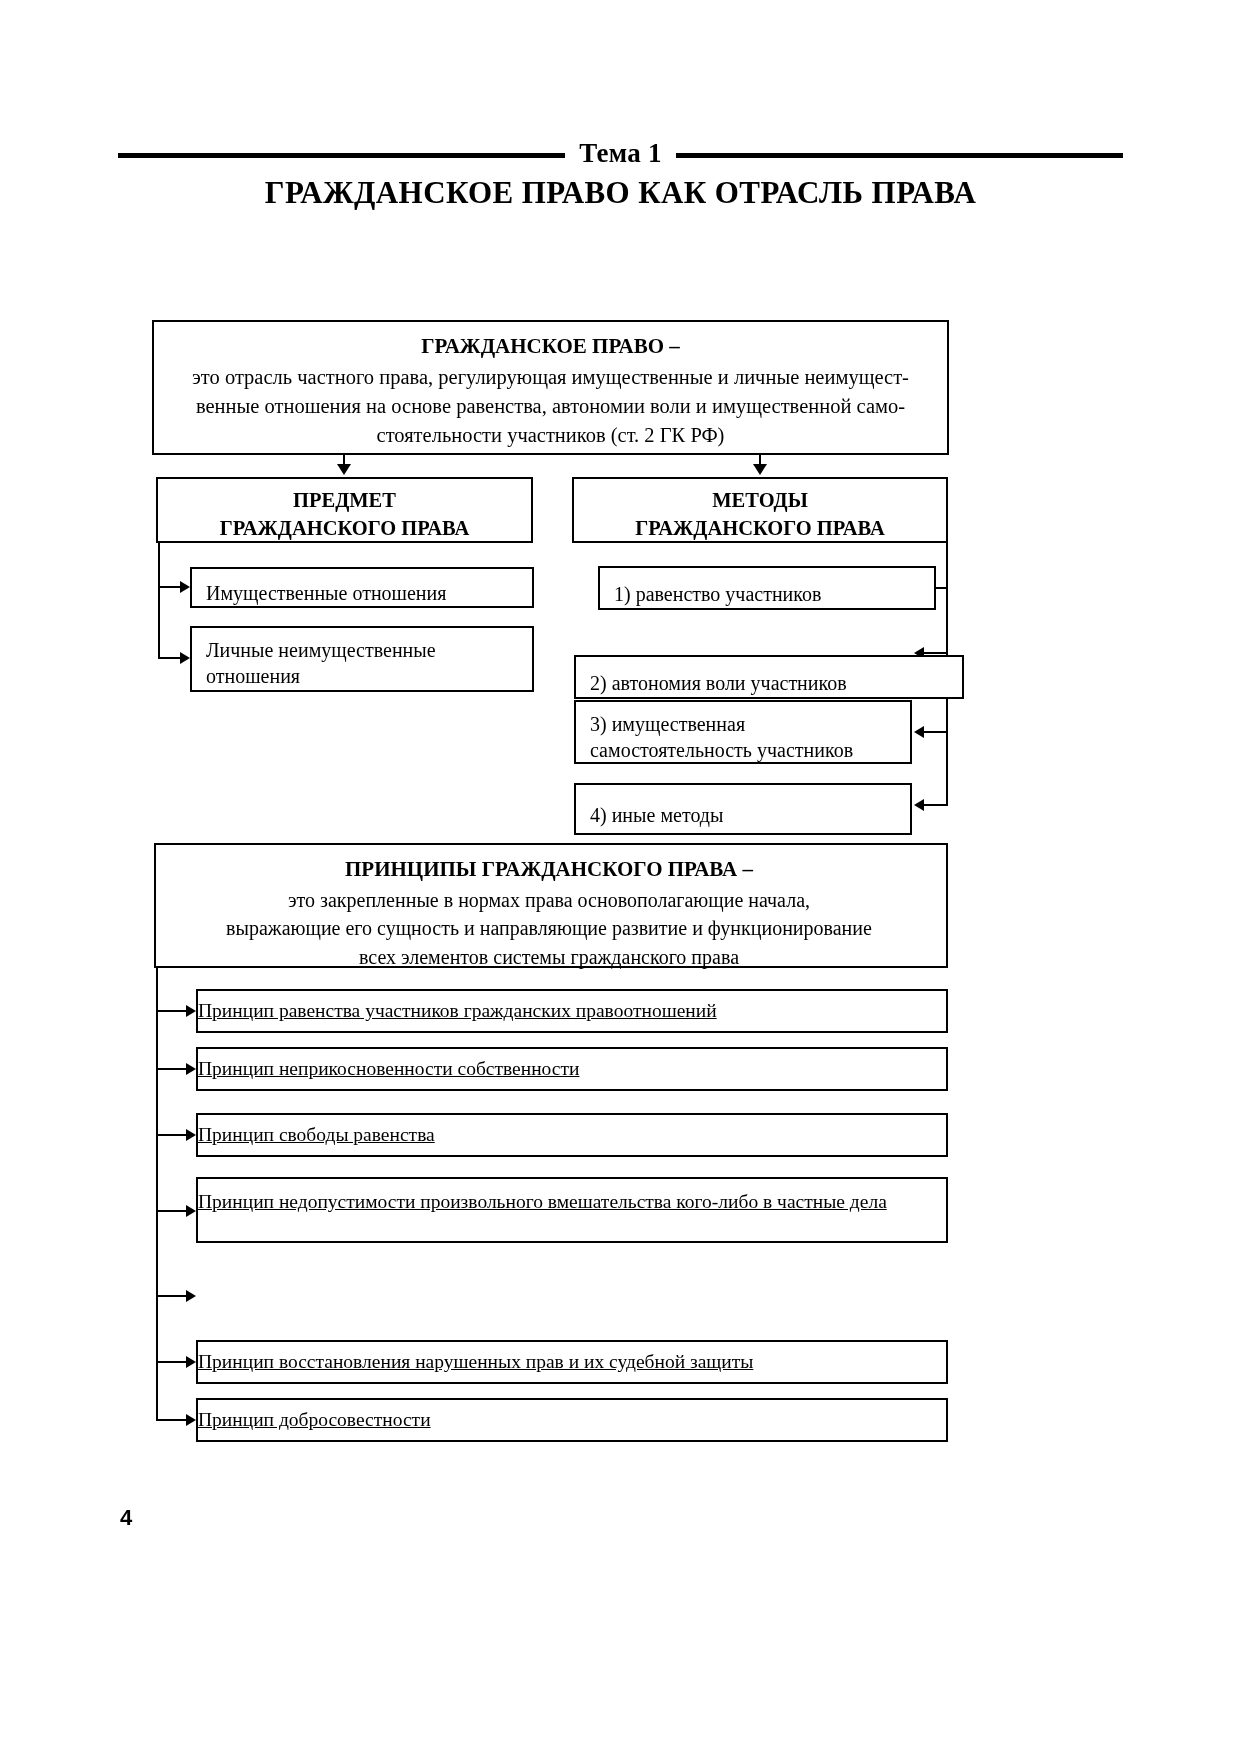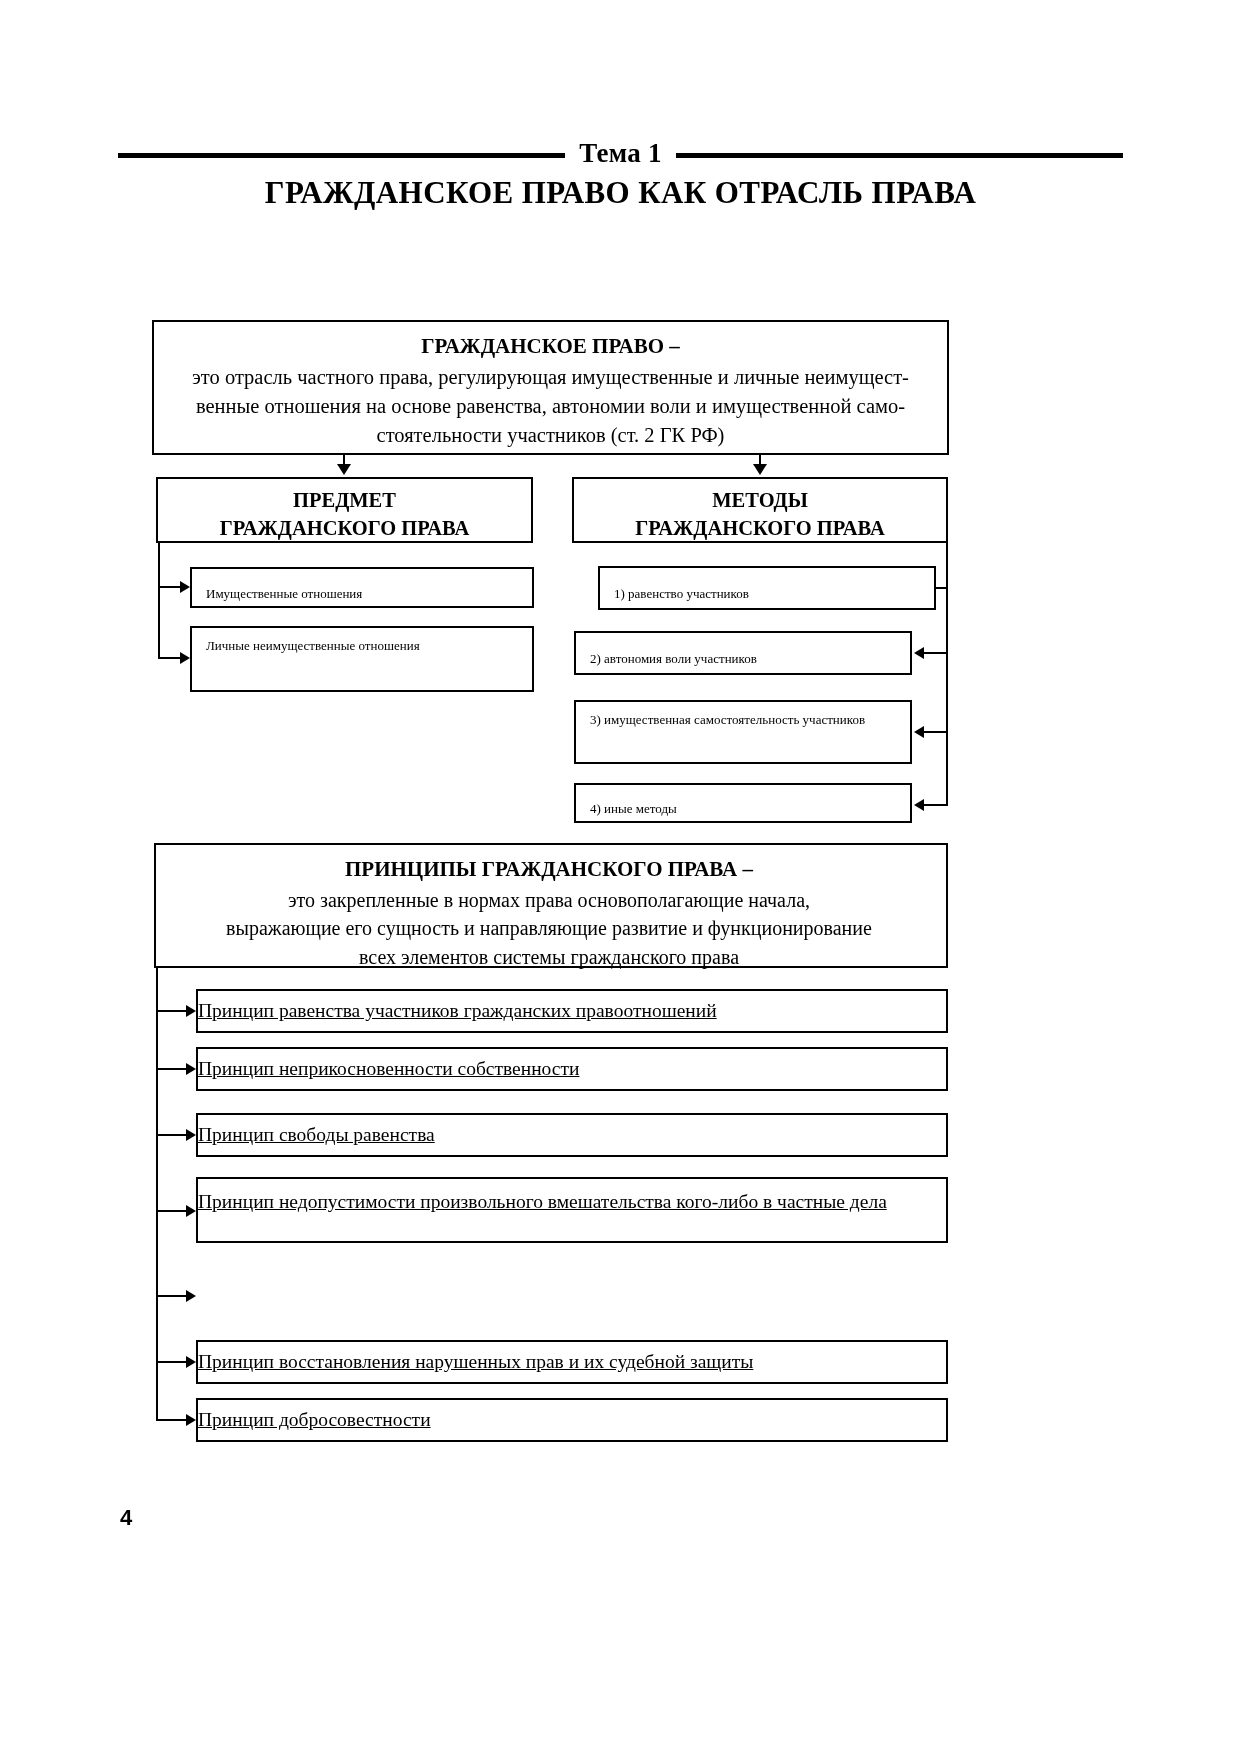--- a/index.html
+++ b/index.html
@@ -105,35 +105,35 @@
     width: 376px;
     height: 66px;
     padding-top: 8px;
     font-size: 20.5px;
     line-height: 1.35;
     font-weight: bold;
   }
 
   
   .leaf {
-    font-size: 13px;
+    font-size: 20px;
     line-height: 1.32;
     padding: 12px 0 0 14px;
     display: flex;
     align-items: center;
   }
   .leaf.two-line { align-items: flex-start; padding-top: 9px; }
 
   #leaf-prop      { left: 190px; top: 567px; width: 344px; height: 41px; }
   #leaf-personal  { left: 190px; top: 626px; width: 344px; height: 66px; }
 
   #leaf-m1 { left: 574px; top: 566px; width: 338px; height: 44px; margin-left: 24px; }
-  #leaf-m2 { left: 574px; top: 631px; width: 338px; height: 44px; text-align: right; }
+  #leaf-m2 { left: 574px; top: 655px; width: 390px; height: 44px; text-align: right; }
   #leaf-m3 { left: 574px; top: 700px; width: 338px; height: 64px; }
-  #leaf-m4 { left: 574px; top: 783px; width: 338px; height: 40px; }
+  #leaf-m4 { left: 574px; top: 783px; width: 338px; height: 52px; }
 
   
   #box-principles-head {
     left: 154px;
     top: 843px;
     width: 794px;
     height: 125px;
     padding: 10px 12px 0 8px;
     font-size: 20px;
     line-height: 1.42;

